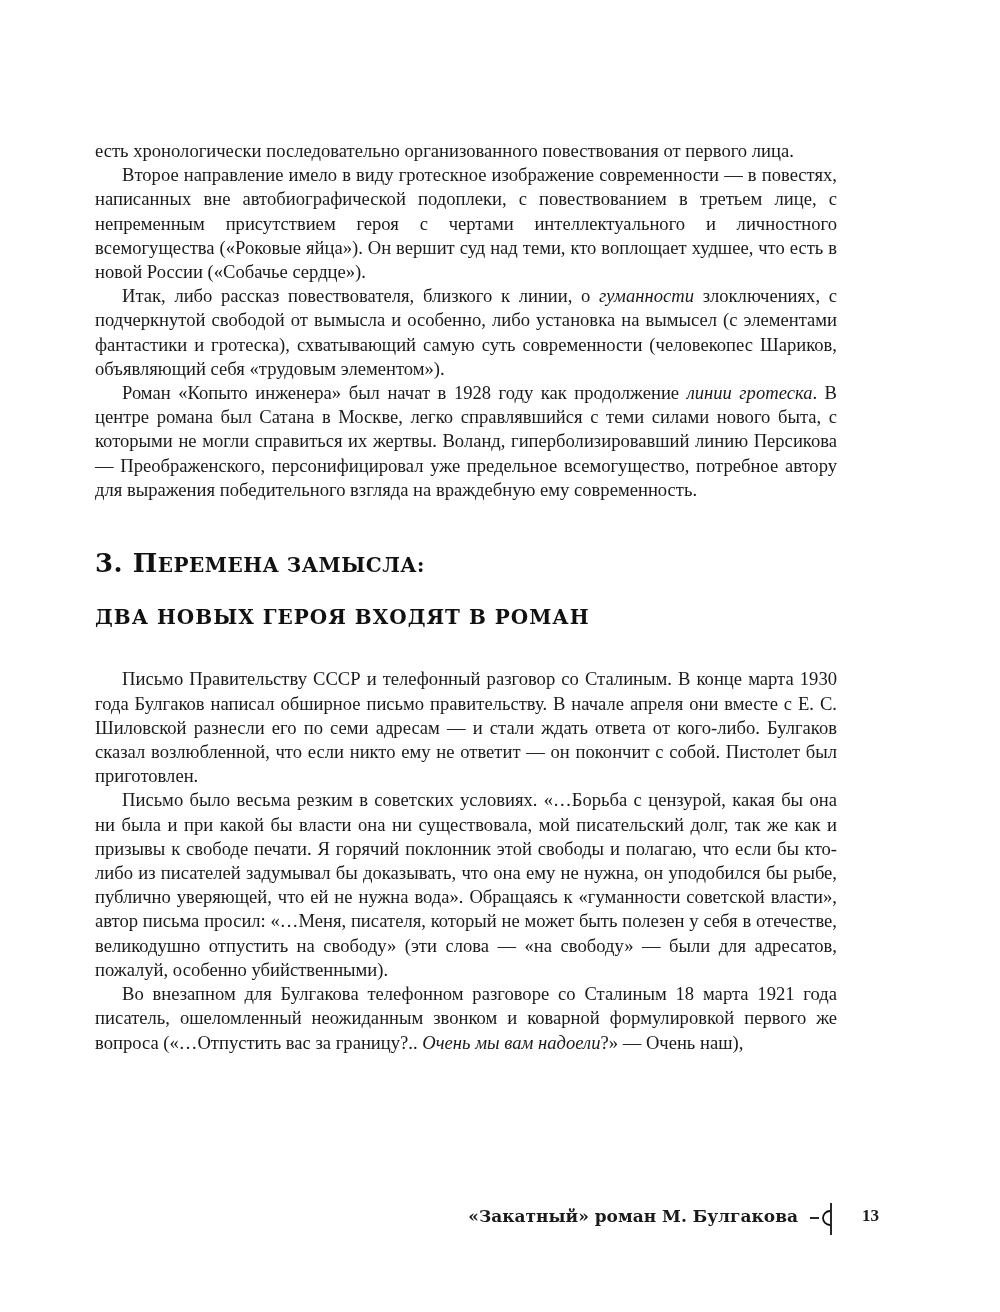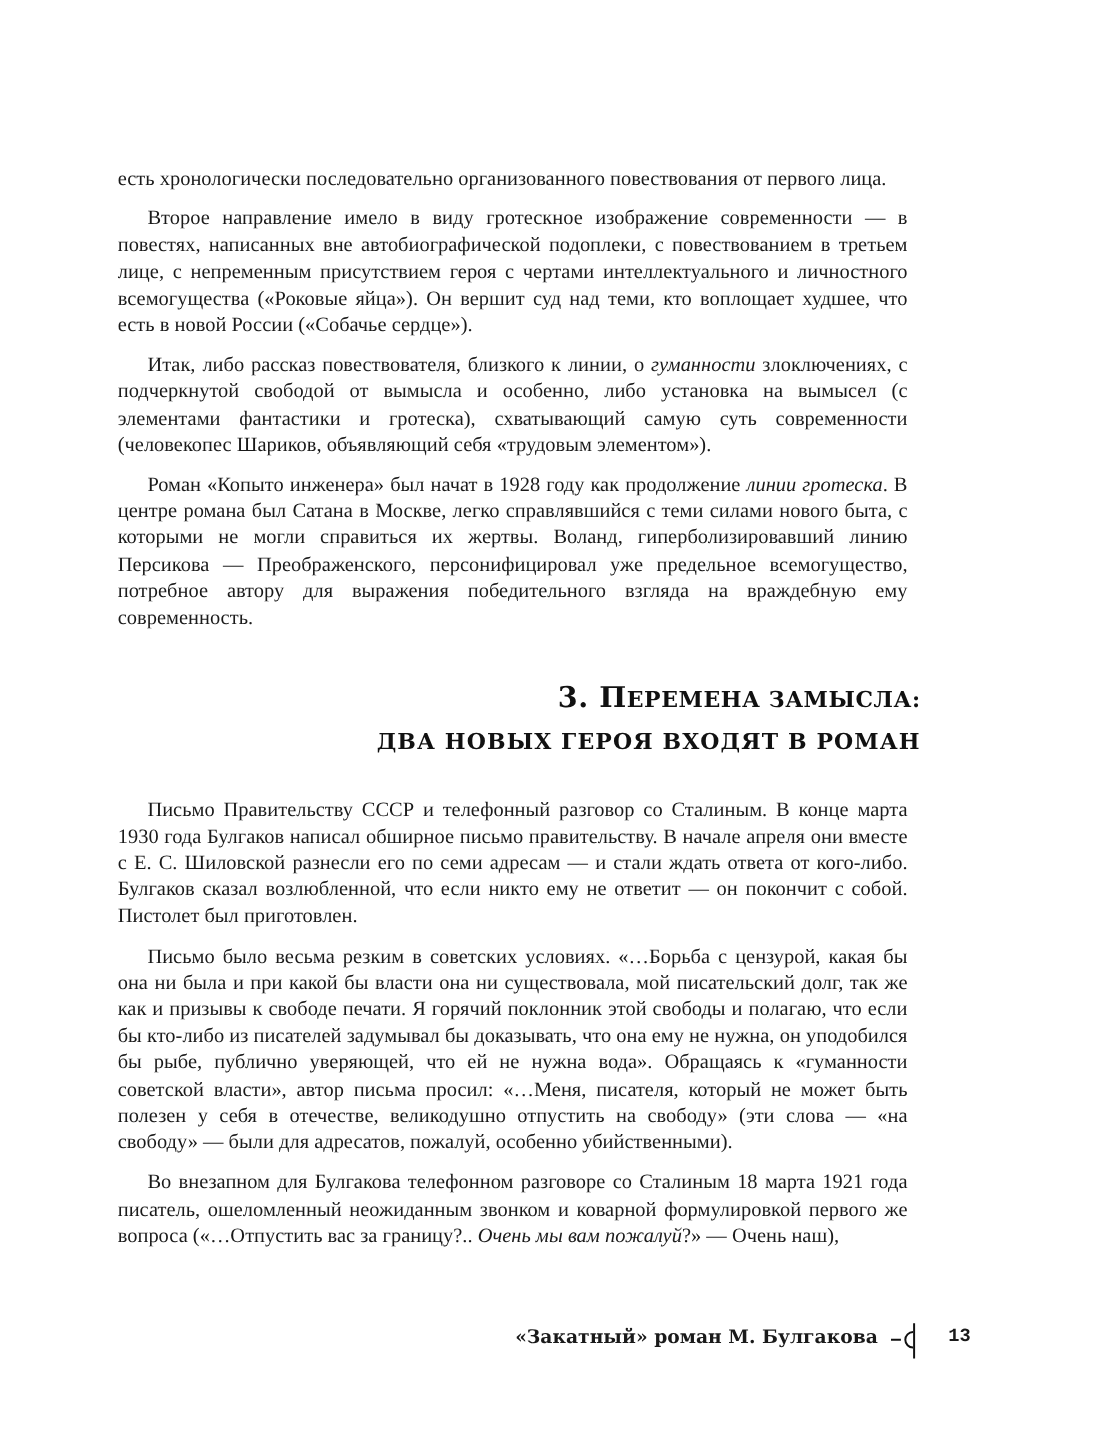--- a/index.html
+++ b/index.html
@@ -1,30 +1,30 @@
 <!DOCTYPE html>
 <html><head>
 <meta charset="utf-8">
 <style>
   html, body { margin: 0; padding: 0; background: #ffffff; }
   body { width: 1000px; height: 1312px; position: relative; overflow: hidden; color: #1a1a1a; }
   .page { position: absolute; left: 95px; top: 139px; width: 742px;
           font-family: "Liberation Serif", "DejaVu Serif", serif; font-size: 18.6px; line-height: 24.2px; }
-  .p { margin: 12px; text-align: justify; text-align-last: left; hyphens: manual; }
+  .p { margin: 0; text-align: justify; text-align-last: left; hyphens: manual; }
   .p.indent { text-indent: 27px; }
   .p b { font-weight: normal; }
   .p i { font-style: italic; }
-  .heading { text-align: right; font-family: "DejaVu Serif", "Liberation Serif", serif; font-weight: bold; color: #111; }
+  .heading { text-align: left; font-family: "DejaVu Serif", "Liberation Serif", serif; font-weight: bold; color: #111; }
   .h-main { font-size: 26px; margin-top: 49px; letter-spacing: 0.5px; }
   .h-main .sc { font-size: 20px; }
-  .h-sub { font-size: 20px; margin-top: 14px; margin-bottom: 38px; letter-spacing: 1px; }
+  .h-sub { font-size: 20px; margin-top: 28px; margin-bottom: 38px; letter-spacing: 1px; }
   .footer { position: absolute; top: 1202px; left: 0; width: 994px; height: 40px; }
   .running { position: absolute; right: 196px; top: 4px; font-family: "DejaVu Serif", serif; font-weight: bold; font-size: 17px; white-space: nowrap; }
   .ornament { position: absolute; left: 810px; top: 0; width: 28px; height: 34px; }
-  .pagenum { position: absolute; left: 862px; top: 4px; font-family: Liberation Mono, monospace; font-weight: bold; font-size: 17px; }
+  .pagenum { position: absolute; left: 862px; top: 4px; font-family: Liberation Serif, serif; font-weight: bold; font-size: 17px; }
 </style>
 </head>
 <body>
 
 <div class="page">
   <div id="top-paras">
       <p class="p"><span>есть хронологически последовательно организованного повествования от первого лица.</span></p>
       <p class="p indent"><b>Второе</b><span> направление имело в виду гротескное изображение современности — в повестях, написанных вне автобиографической подоплеки, с повествованием в третьем лице, с непременным присутствием героя с чертами интеллектуального и личностного всемогущества («Роковые яйца»). Он вершит суд над теми, кто воплощает худшее, что есть в новой России («Собачье сердце»).</span></p>
       <p class="p indent"><span>Итак, либо рассказ повествователя, близкого к линии, о </span><i>гуманности</i><span> злоключениях, с подчеркнутой свободой от вымысла и особенно, либо установка на вымысел (с элементами фантастики и гротеска), схватывающий самую суть современности (человекопес Шариков, объявляющий себя «трудовым элементом»).</span></p>
       <p class="p indent"><span>Роман «Копыто инженера» был начат в 1928 году как продолжение </span><i>линии гротеска</i><span>. В центре романа был Сатана в Москве, легко справлявшийся с теми силами нового быта, с которыми не могли справиться их жертвы. Воланд, гиперболизировавший линию Персикова — Преображенского, персонифицировал уже предельное всемогущество, потребное автору для выражения победительного взгляда на враждебную ему современность.</span></p>
@@ -32,21 +32,21 @@
 
   <div class="heading h-main">
     <span>3.</span>
     <span>П</span><span class="sc" style="text-transform: uppercase;">еремена замысла:</span>
   </div>
   <div class="heading h-sub">ДВА НОВЫХ ГЕРОЯ ВХОДЯТ В РОМАН</div>
 
   <div id="bottom-paras">
       <p class="p indent"><b>Письмо Правительству СССР и телефонный разговор со Сталиным.</b><span> В конце марта 1930 года Булгаков написал обширное письмо правительству. В начале апреля они вместе с Е. С. Шиловской разнесли его по семи адресам — и стали ждать ответа от кого-либо. Булгаков сказал возлюбленной, что если никто ему не ответит — он покончит с собой. Пистолет был приготовлен.</span></p>
       <p class="p indent"><span>Письмо было весьма резким в советских условиях. «…Борьба с цензурой, какая бы она ни была и при какой бы власти она ни существовала, мой писательский долг, так же как и призывы к свободе печати. Я горячий поклонник этой свободы и полагаю, что если бы кто-либо из писателей задумывал бы доказывать, что она ему не нужна, он уподобился бы рыбе, публично уверяющей, что ей не нужна вода». Обращаясь к «гуманности советской власти», автор письма просил: «…Меня, писателя, который не может быть полезен у себя в отечестве, великодушно отпустить на свободу» (эти слова — «на свободу» — были для адресатов, пожалуй, особенно убийственными).</span></p>
-      <p class="p indent"><span>Во внезапном для Булгакова телефонном разговоре со Сталиным 18 марта 1921 года писатель, ошеломленный неожиданным звонком и коварной формулировкой первого же вопроса («…Отпустить вас за границу?.. </span><i>Очень мы вам пожалуй</i><span>?» — Очень наш),</span></p>
+      <p class="p indent"><span>Во внезапном для Булгакова телефонном разговоре со Сталиным 18 марта 1921 года писатель, ошеломленный неожиданным звонком и коварной формулировкой первого же вопроса («…Отпустить вас за границу?.. </span><i>Очень мы вам надоели</i><span>?» — Очень наш),</span></p>
     </div>
 </div>
 
 <div class="footer">
   <span class="running">«Закатный» роман М. Булгакова</span>
   <svg class="ornament" viewBox="0 0 28 34">
     <line x1="0" y1="16" x2="9" y2="16" stroke="#111" stroke-width="1.8"></line>
     <path d="M20 9 A7 7 0 1 0 20 23" fill="none" stroke="#111" stroke-width="1.8"></path>
     <line x1="21" y1="1" x2="21" y2="33" stroke="#111" stroke-width="1.8"></line>
   </svg>

